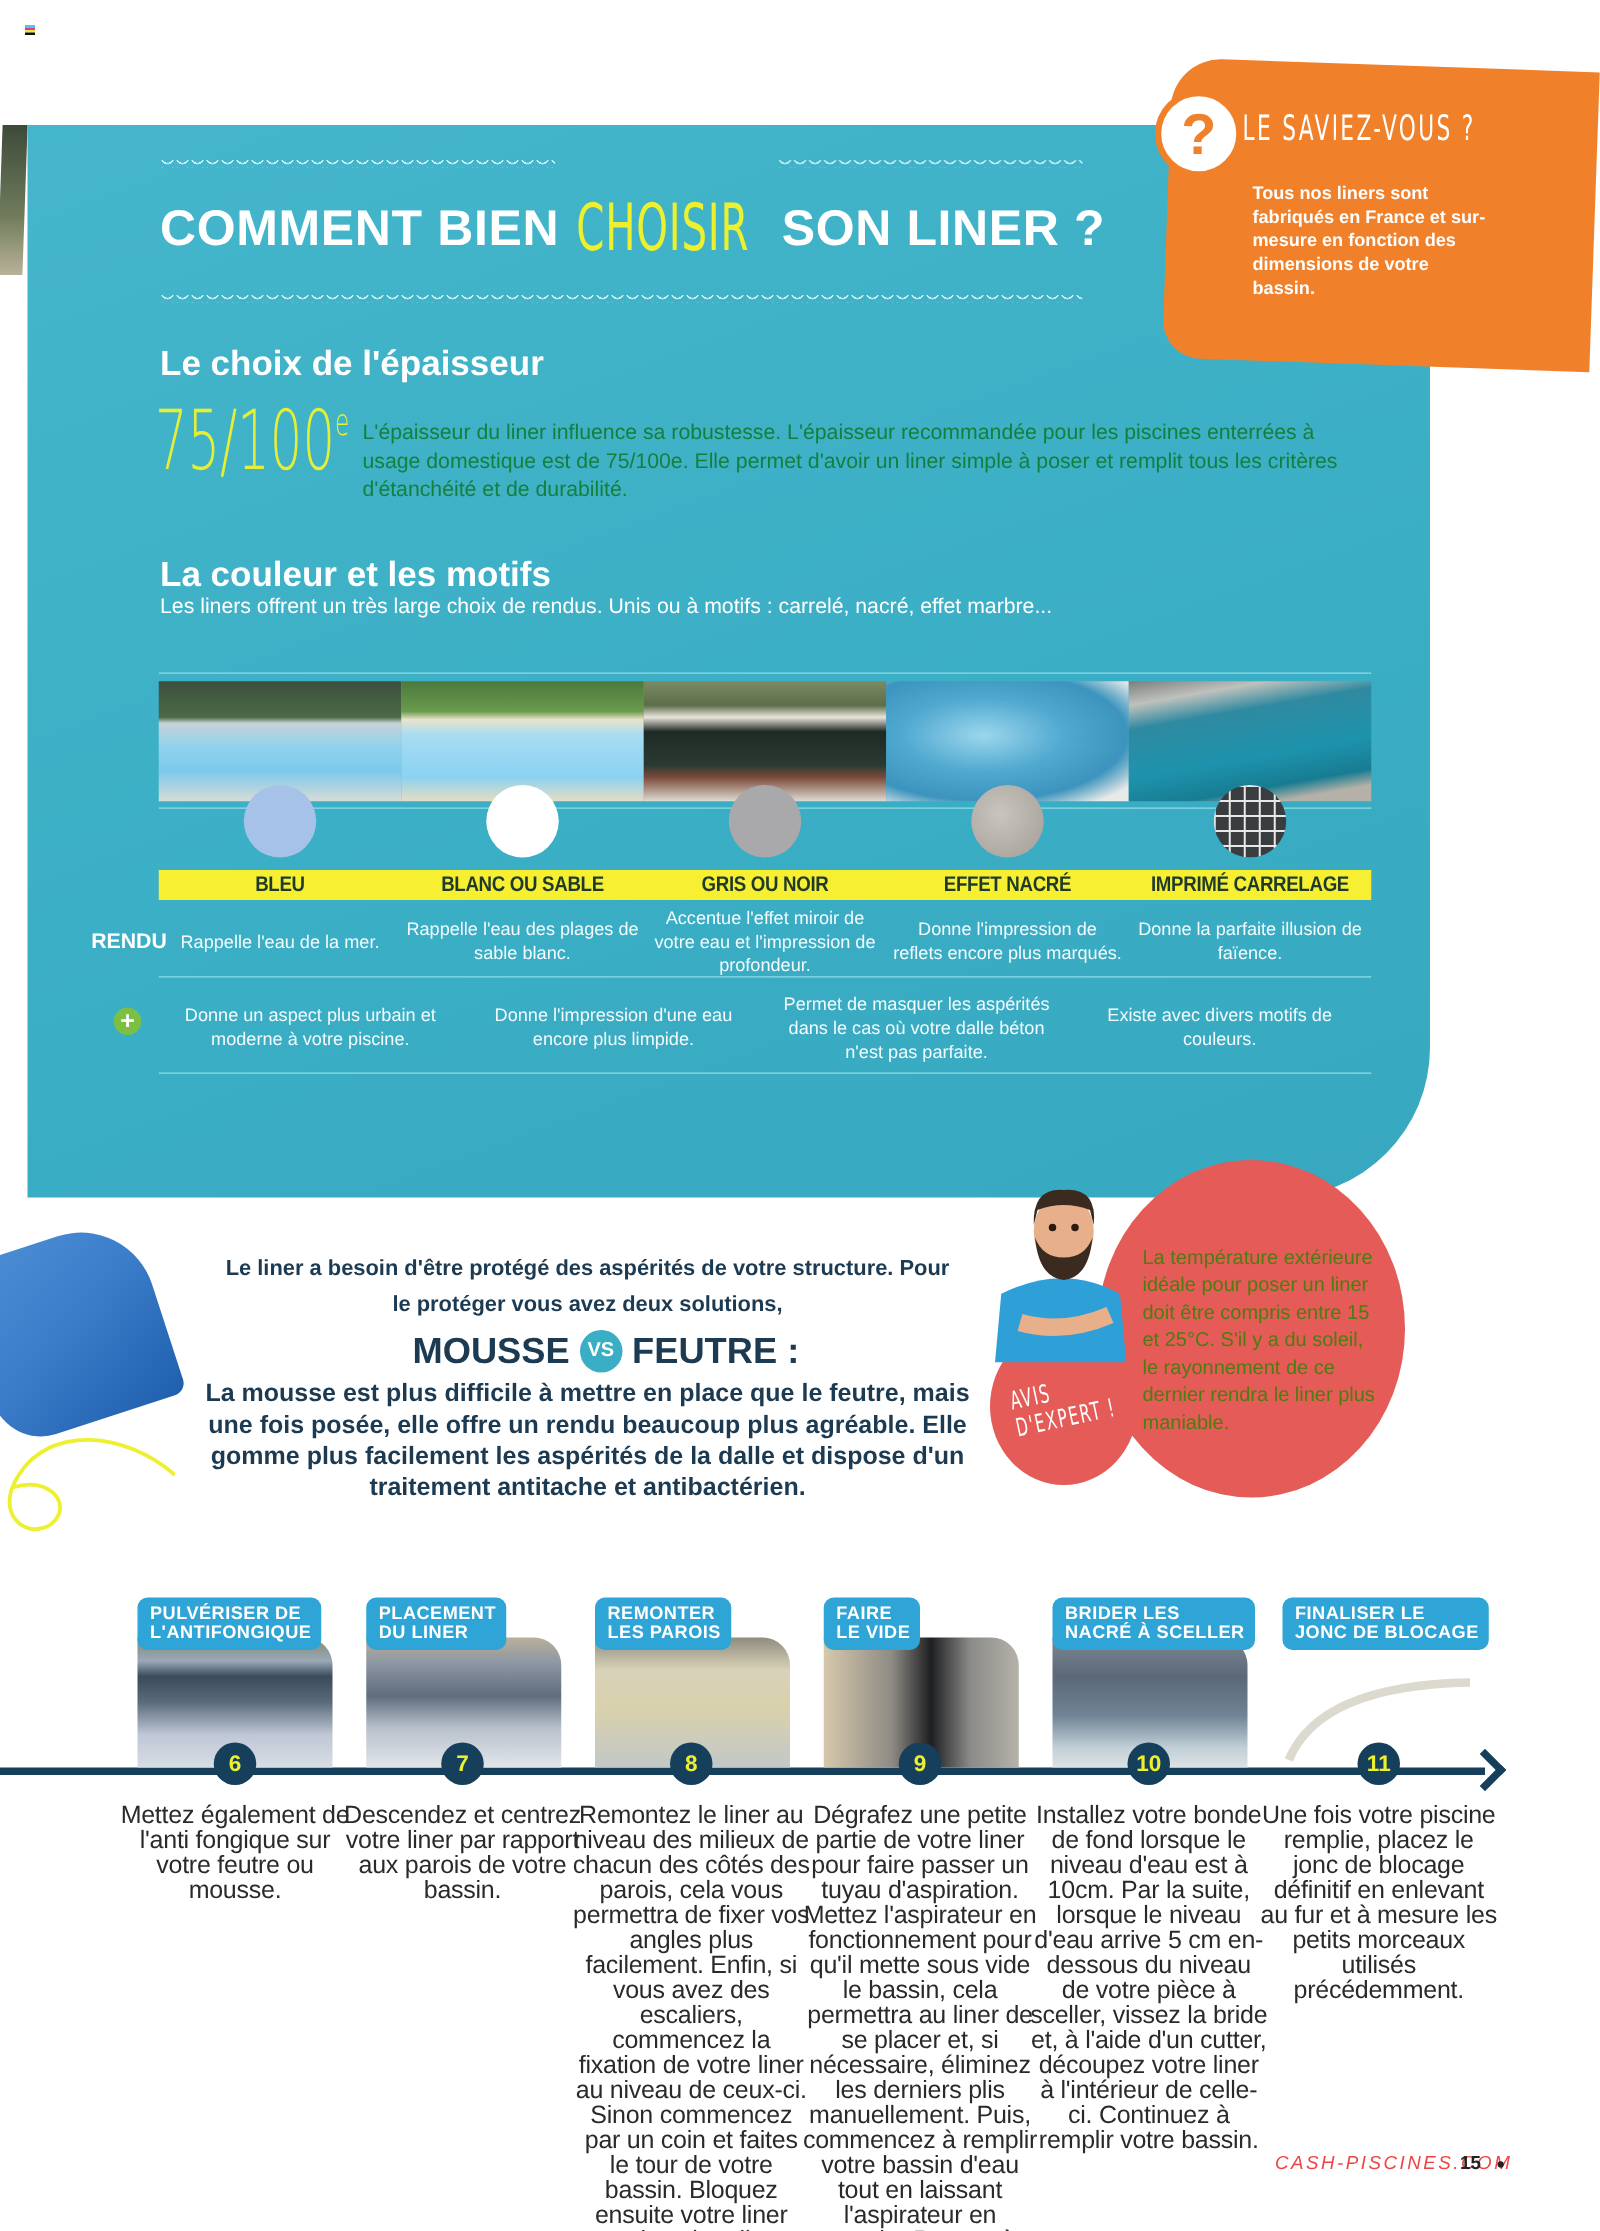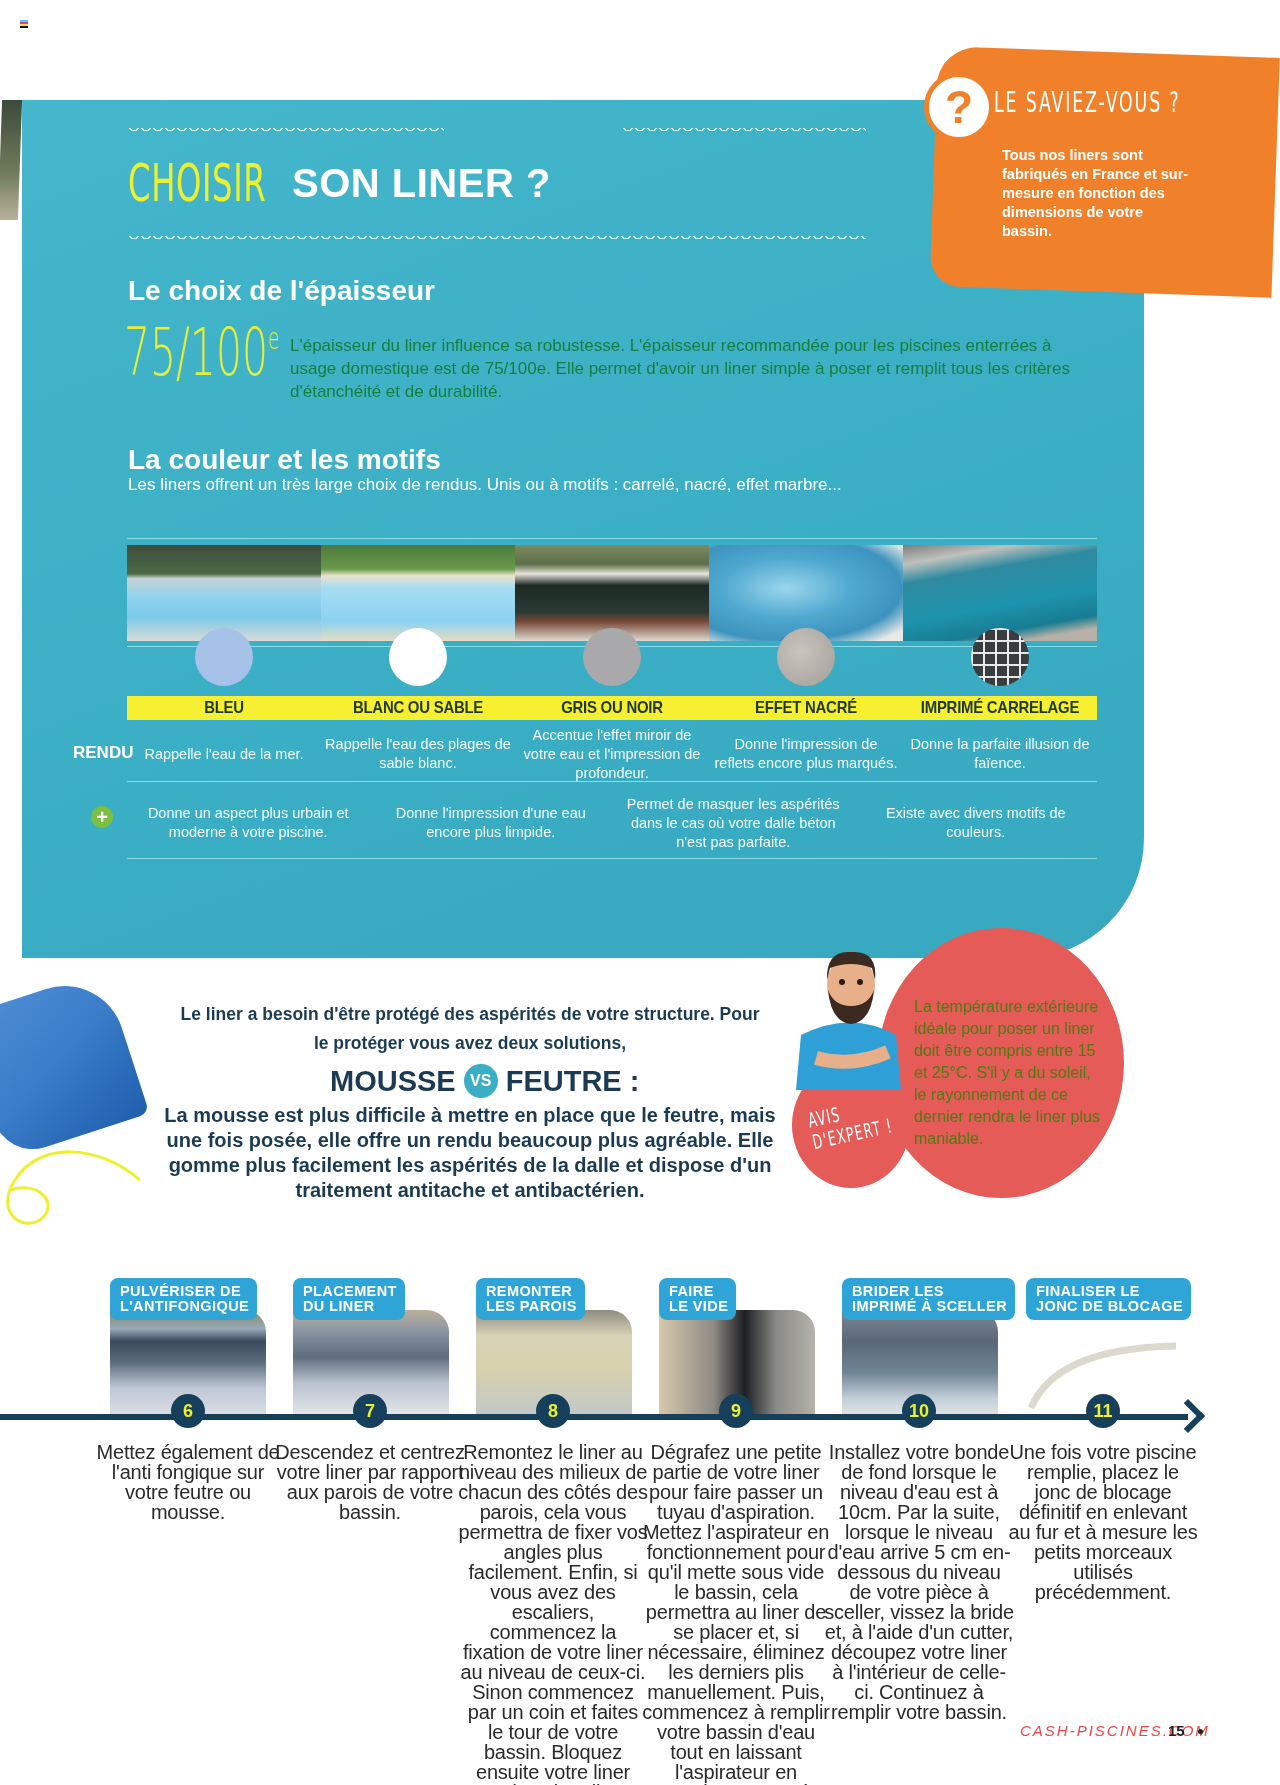--- a/index.html
+++ b/index.html
@@ -113,20 +113,21 @@
 
 <div class="abs left-photo"></div>
 
 <div class="abs teal-panel"></div>
 
 <div class="abs wave wave1"></div>
 <div class="abs wave wave2"></div>
 <div class="abs wave wave3"></div>
 
 <div class="abs title">
+  <span>COMMENT BIEN</span>
   <span class="script">CHOISIR</span>
   <span>SON LINER ?</span>
 </div>
 
 <div class="abs orange-card"></div>
 <div class="abs q-circle">?</div>
 <div class="abs saviez">LE SAVIEZ-VOUS ?</div>
 <div class="abs saviez-body">Tous nos liners sont fabriqués en France et sur-mesure en fonction des dimensions de votre bassin.</div>
 
 <div class="abs h2 h2a">Le choix de l'épaisseur</div>
@@ -259,21 +260,21 @@
       <div>LE VIDE</div>
     </div>
   <div class="step-num" style="left:60px;">9</div>
   <div class="step-text" style="left:-18px;">Dégrafez une petite partie de votre liner pour faire passer un tuyau d'aspiration. Mettez l'aspirateur en fonctionnement pour qu'il mette sous vide le bassin, cela permettra au liner de se placer et, si nécessaire, éliminez les derniers plis manuellement. Puis, commencez à remplir votre bassin d'eau tout en laissant l'aspirateur en marche.Pensez à remonter le tuyau de votre aspirateur au fur et à mesure que le niveau d'eau monte.</div>
 </div>
 
 <div class="abs step" style="left:806px; top:1278px; height:450px;">
   <div class="step-photo ph-s10"></div>
   <div class="step-badge">
       <div>BRIDER LES</div>
-      <div>IMPRIMÉ À SCELLER</div>
+      <div>NACRÉ À SCELLER</div>
     </div>
   <div class="step-num" style="left:60px;">10</div>
   <div class="step-text" style="left:-18px;">Installez votre bonde de fond lorsque le niveau d'eau est à 10cm. Par la suite, lorsque le niveau d'eau arrive 5 cm en-dessous du niveau de votre pièce à sceller, vissez la bride et, à l'aide d'un cutter, découpez votre liner à l'intérieur de celle-ci. Continuez à remplir votre bassin.</div>
 </div>
 
 <div class="abs step" style="left:990px; top:1278px; height:450px;">
   <svg style="position:absolute; left:0; top:60px;" width="160" height="80" viewBox="0 0 160 80">
     <path d="M5 70 Q30 10 150 8" stroke="#dcd9cf" stroke-width="7" fill="none"></path>
   </svg>
   <div class="step-badge">

